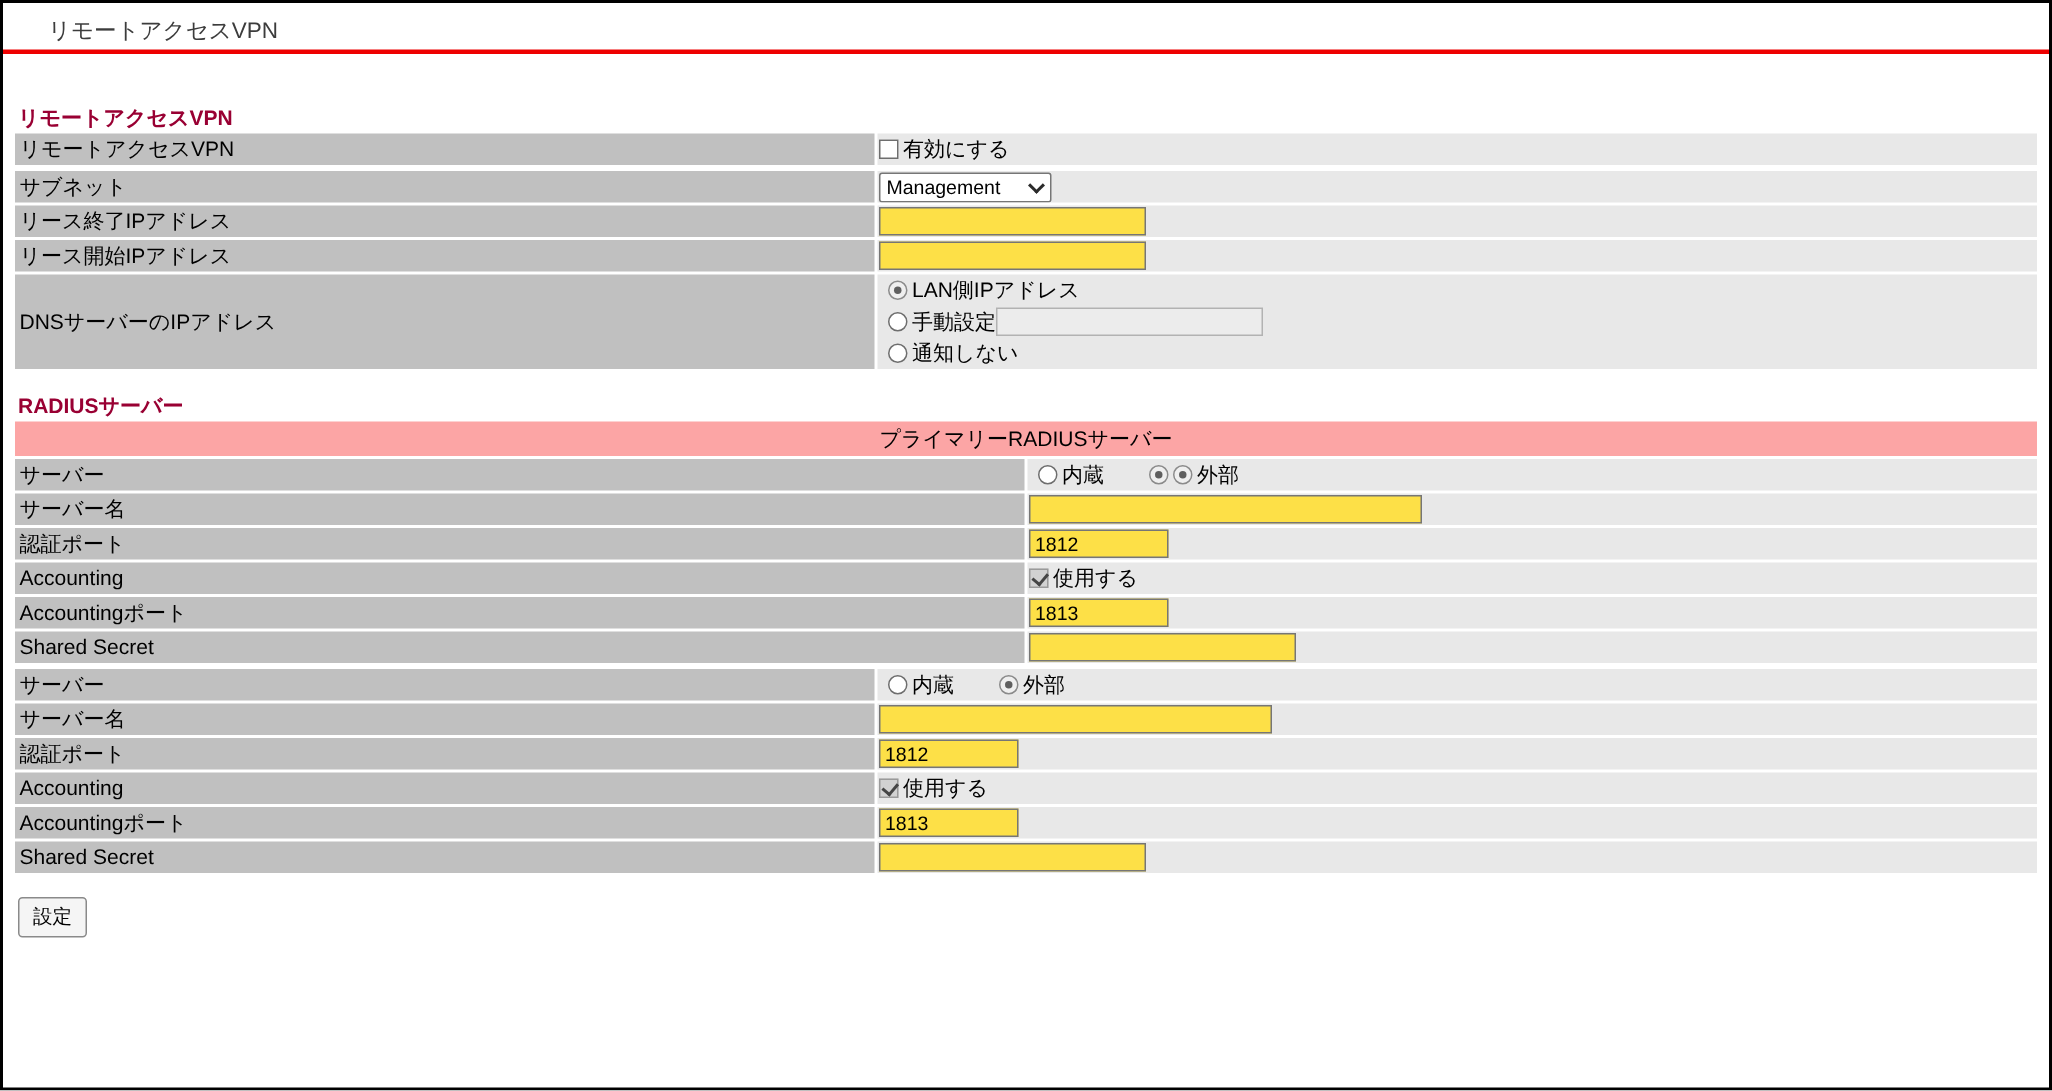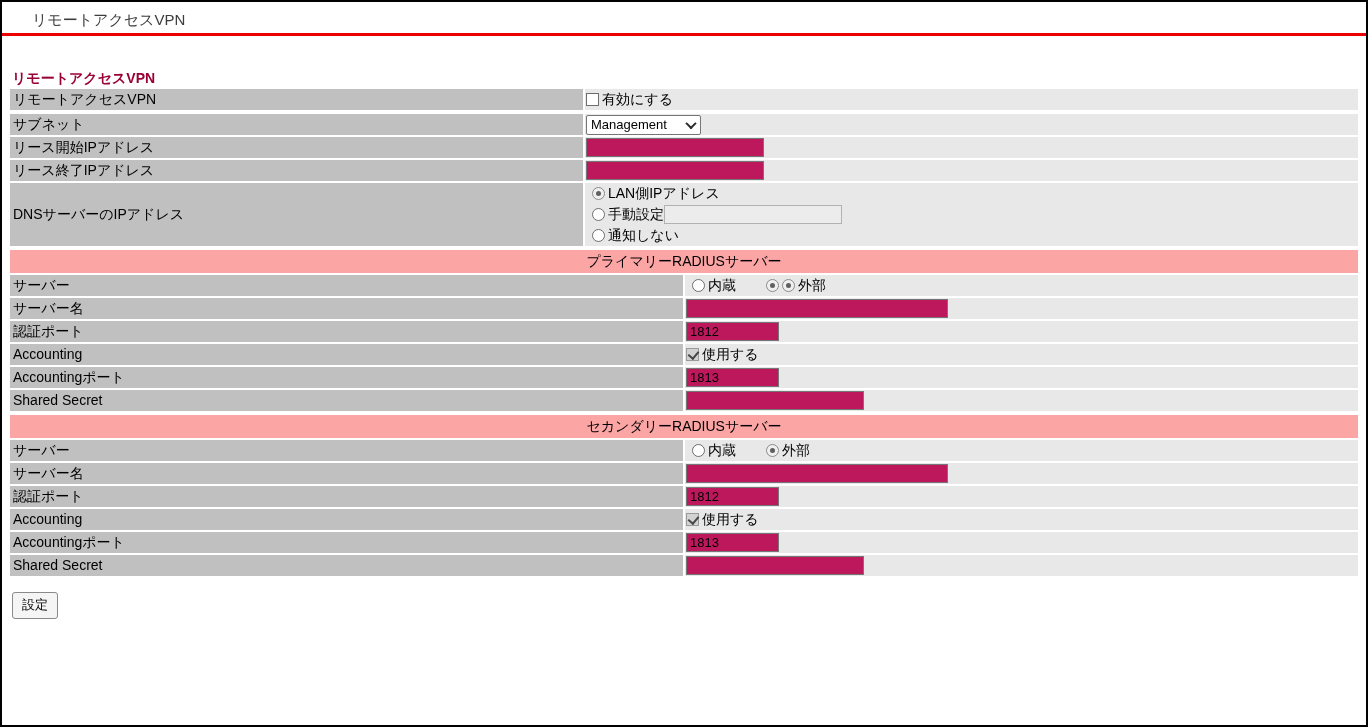--- a/index.html
+++ b/index.html
@@ -31,21 +31,21 @@
   .optlabel{margin-left:3px;}
 
   .radio{display:inline-block;width:13px;height:13px;box-sizing:border-box;border:1px solid #6e6e6e;border-radius:50%;background:#fff;position:relative;flex:0 0 auto;}
   .radio.on{background:#efefef;border-color:#8b8b8b;}
   .radio.on::after{content:"";position:absolute;left:3px;top:3px;width:5px;height:5px;border-radius:50%;background:#5f5f5f;}
 
   .checkbox{display:inline-block;width:13px;height:13px;box-sizing:border-box;border:1px solid #6e6e6e;background:#fff;position:relative;flex:0 0 auto;}
   .checkbox.on{background:#d2d2d2;border-color:#9a9a9a;}
   .checkbox.on::after{content:"";position:absolute;left:3px;top:0px;width:5px;height:8px;border:solid #454545;border-width:0 2px 2px 0;transform:rotate(40deg);}
 
-  input.txt{height:19px;border:1px solid #767676;background:#be185d;border-radius:0;
+  input.txt{height:19px;border:1px solid #767676;background:#fde047;border-radius:0;
     font-family:"Liberation Sans","DejaVu Sans",sans-serif;font-size:13px;padding:0 3px;box-sizing:border-box;margin:0;}
   input.txt:disabled{background:#ececec;border-color:#b2b2b2;}
   .w-std{width:178px;}
   .w-wide{width:262px;}
   .w-port{width:93px;}
   .dns-manual{margin-left:14px;}
 
   .select{display:inline-flex;align-items:center;justify-content:space-between;width:115px;height:20px;box-sizing:border-box;
     background:#fff;border:1px solid #767676;border-radius:2px;padding:0 5px 0 4px;font-size:13px;}
   .chev{width:6px;height:6px;border-right:2px solid #2b2b2b;border-bottom:2px solid #2b2b2b;transform:rotate(45deg) translate(-1px,-1px);flex:0 0 auto;}
@@ -86,27 +86,27 @@
           <tr>
         <td class="lbl">サブネット</td>
         <td class="val">
           <span class="select">
             <span>Management</span>
             <span class="chev"></span>
           </span>
         </td>
       </tr>
       <tr>
+        <td class="lbl">リース終了IPアドレス</td>
+        <td class="val">
+          <input type="text" class="txt w-std" value="" style="">
+        </td>
+      </tr>
+      <tr>
         <td class="lbl">リース開始IPアドレス</td>
-        <td class="val">
-          <input type="text" class="txt w-std" value="" style="">
-        </td>
-      </tr>
-      <tr>
-        <td class="lbl">リース終了IPアドレス</td>
         <td class="val">
           <input type="text" class="txt w-std" value="" style="">
         </td>
       </tr>
       <tr>
         <td class="lbl">DNSサーバーのIPアドレス</td>
         <td class="val">
           <div class="optline">
             <span class="radio on"></span>
             <span class="optlabel">LAN側IPアドレス</span>
@@ -118,20 +118,21 @@
           </div>
           <div class="optline">
             <span class="radio"></span>
             <span class="optlabel">通知しない</span>
           </div>
         </td>
       </tr>
     </tbody>
       </table>
 
+    <h2 class="section h-radius">RADIUSサーバー</h2>
 
     <table class="cfg t3">
       <tbody>
           <tr>
         <td class="hdr" colspan="2">プライマリーRADIUSサーバー</td>
       </tr>
       <tr>
         <td class="lbl">サーバー</td>
         <td class="val">
           <span class="ctl-row" style="padding-left:6px;">
@@ -174,23 +175,20 @@
         <td class="lbl">Shared Secret</td>
         <td class="val">
           <input type="text" class="txt w-std" value="" style="">
         </td>
       </tr>
     </tbody>
       </table>
 
     <table class="cfg t4">
       <tbody>
-          <tr>
-        <td class="hdr" colspan="2">セカンダリーRADIUSサーバー</td>
-      </tr>
       <tr>
         <td class="lbl">サーバー</td>
         <td class="val">
           <span class="ctl-row" style="padding-left:6px;">
             <span class="radio"></span>
             <span class="optlabel">内蔵</span>
             <span class="radio on" style="margin-left:30px;"></span>
             <span class="optlabel">外部</span>
           </span>
         </td>

